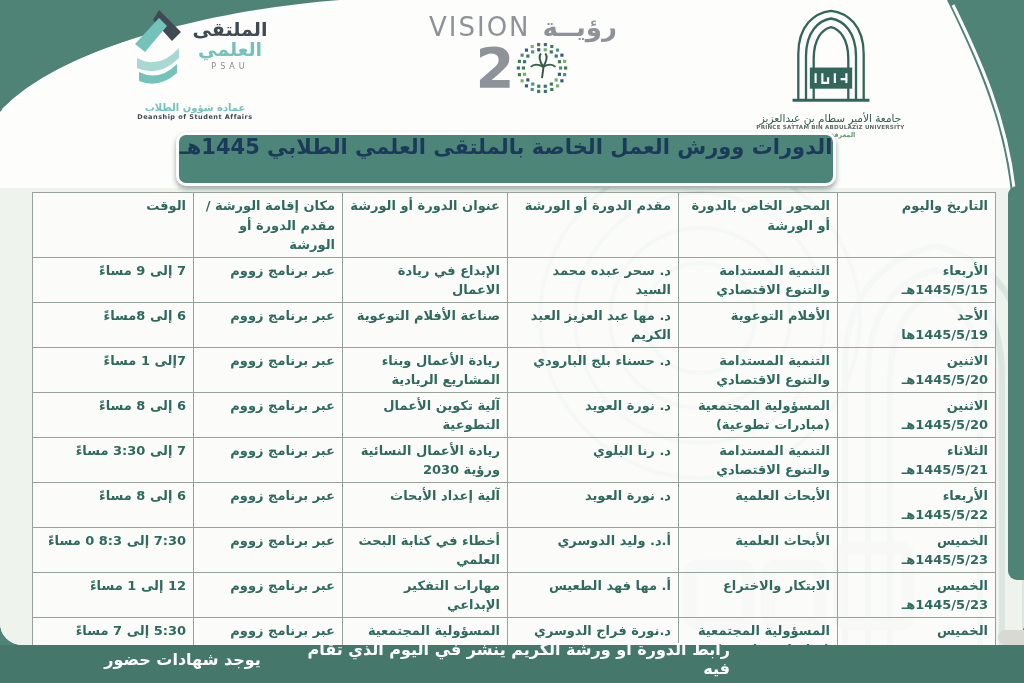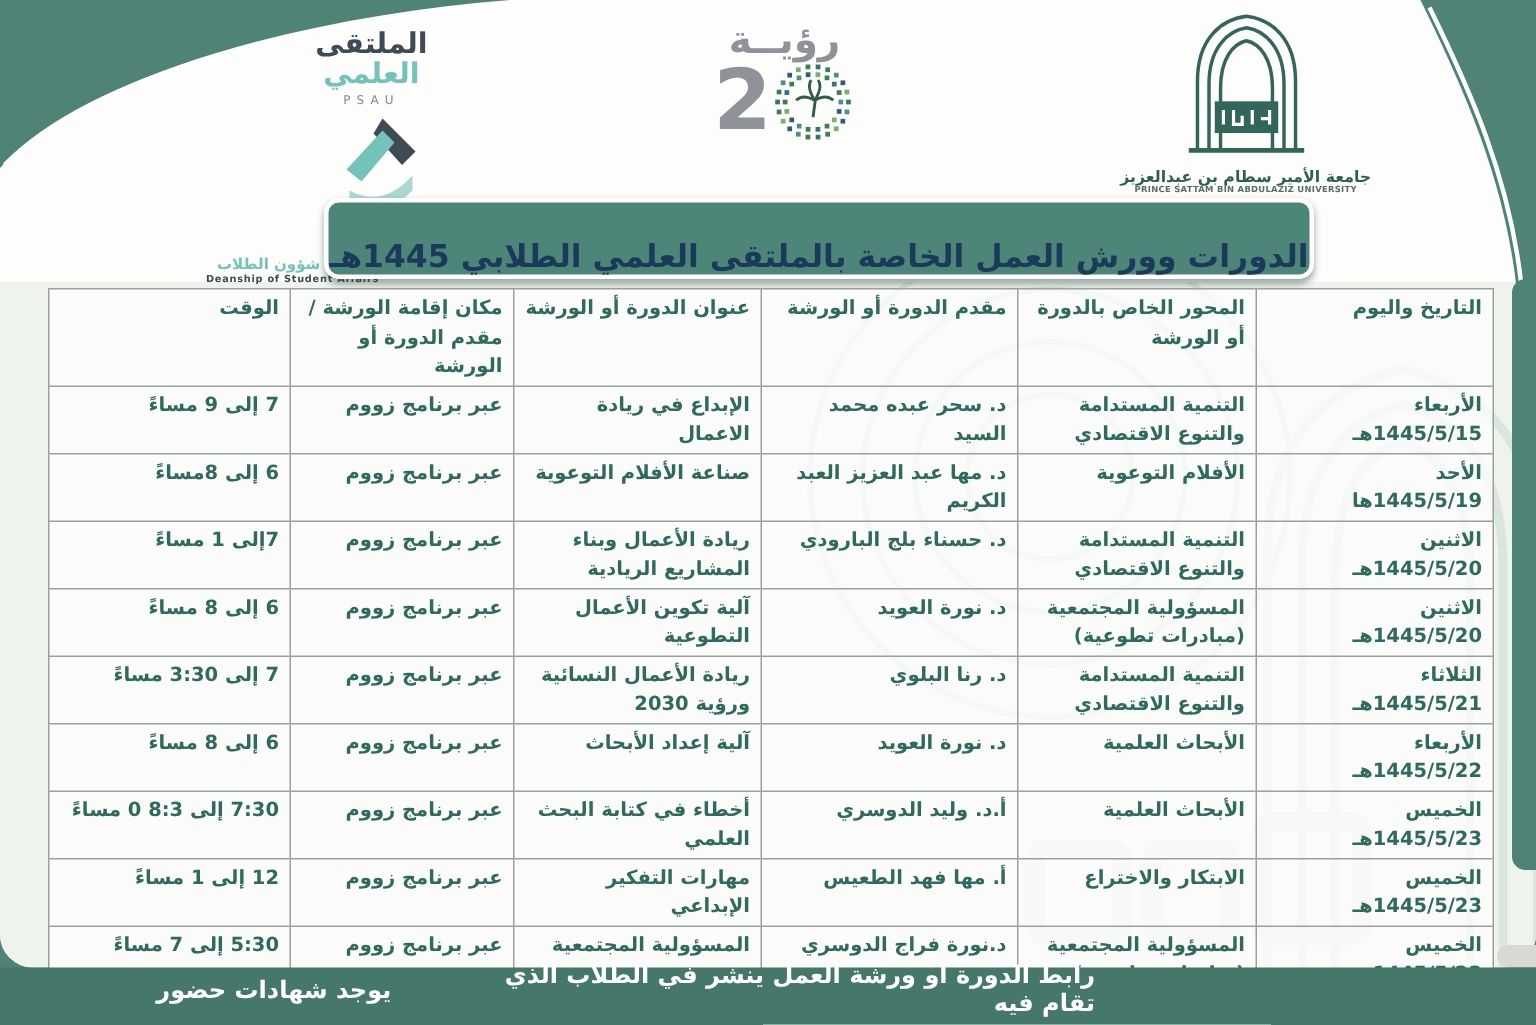--- a/index.html
+++ b/index.html
@@ -12,41 +12,41 @@
   #card{position:absolute;inset:0 0 38px 0;background:#fdfdfc;border-radius:0 0 22px 22px;}
   #panel{position:absolute;left:0;right:0;top:188px;bottom:38px;background:#eff3ee;border-radius:0 0 22px 22px;overflow:hidden;}
   #watermark{position:absolute;left:0;top:0;opacity:.5;}
   
   #corner-tl{position:absolute;left:0;top:0;}
   #corner-tr{position:absolute;right:0;top:0;}
   #right-strip{position:absolute;right:0;top:186px;width:16px;height:394px;background:#4e8376;border-radius:9px 0 0 9px;}
   #gray-tab{position:absolute;right:0;bottom:38px;width:26px;height:15px;background:#d9d9d4;border-radius:8px 0 0 8px;}
   
   #forum-logo{position:absolute;left:105px;top:6px;width:180px;text-align:center;}
-  .forum-top{display:flex;flex-direction:column;justify-content:center;align-items:flex-start;gap:4px;direction:rtl;}
+  .forum-top{display:flex;flex-direction:row;justify-content:center;align-items:flex-start;gap:4px;direction:rtl;}
   .forum-words{padding-top:14px;}
   .forum-w1{color:#3e4a54;font-weight:bold;font-size:19px;line-height:1.05;}
   .forum-w2{color:#74c3ba;font-weight:bold;font-size:19px;line-height:1.05;}
   .forum-abbr{color:#8a8a8a;font-size:8px;letter-spacing:4px;margin-top:2px;}
   .forum-dept-ar{color:#74c3ba;font-size:10px;font-weight:bold;margin-top:10px;}
   .forum-dept-en{color:#3e4a54;font-size:6.5px;font-weight:bold;letter-spacing:.5px;}
   #vision-logo{position:absolute;left:398px;top:12px;width:250px;text-align:center;color:#8e939a;}
   .vision-line{font-size:26px;letter-spacing:2px;display:flex;justify-content:center;gap:12px;align-items:baseline;}
   .vision-ar{font-weight:bold;letter-spacing:0;}
   .vision-num{display:flex;justify-content:center;align-items:center;font-size:56px;font-weight:bold;line-height:1;margin-top:-2px;}
   #univ-logo{position:absolute;left:738px;top:6px;width:185px;text-align:center;}
-  .univ-ar{color:#2f5f52;font-size:10.5px;font-weight:bold;margin-top:2px;}
+  .univ-ar{color:#2f5f52;font-size:10.5px;font-weight:normal;margin-top:2px;}
   .univ-en{color:#5b6b66;font-size:5.6px;font-weight:bold;letter-spacing:.2px;}
   .univ-tag{color:#5f9b6b;font-size:6.5px;font-weight:bold;margin-top:1px;}
   
   #title-bar{
     position:absolute;left:176px;top:132px;width:654px;height:48px;
     background:#4d8678;border:3px solid #fff;border-radius:10px;
     box-shadow:0 3px 5px rgba(30,60,50,.45);
-    display:flex;align-items:flex-end;justify-content:center;margin-left:40px;
+    display:flex;align-items:flex-start;justify-content:center;
   }
   #title-bar span{color:#1b3a5a;font-size:21px;font-weight:bold;direction:rtl;}
   
   #schedule{position:absolute;left:32px;top:192px;width:963px;border-collapse:collapse;table-layout:fixed;direction:rtl;background:rgba(255,255,255,.72);}
   #schedule th,#schedule td{
     border:1px solid #97a29b;vertical-align:top;text-align:right;
     padding:3px 7px 2px;font-size:13px;font-weight:bold;color:#2e6a5e;
     white-space:pre-line;line-height:1.5;
   }
   #schedule th{height:40px;}
@@ -109,20 +109,21 @@
       <path d="M14,52 q22,12 42,-10 l0,10 q-20,20 -42,10 z" fill="#a9d8d2"></path>
       <path d="M16,66 q20,10 38,-8 l0,9 q-18,16 -38,8 z" fill="#74c3ba"></path>
     </svg>
   </div>
   <div class="forum-dept-ar">عمادة شؤون الطلاب</div>
   <div class="forum-dept-en">Deanship of Student Affairs</div>
 </div>
 
 <div id="vision-logo">
   <div class="vision-line">
+    <span>VISION</span>
     <span class="vision-ar">رؤيــة</span>
   </div>
   <div class="vision-num">
     <span>2</span>
     <svg width="54" height="54" viewBox="0 0 48 48" style="margin:0 1px;">
       <g id="emblem-dots">
           <rect x="43.6" y="22.6" width="2.8" height="2.8" fill="#3c7d52"></rect>
           <rect x="42.7" y="28.5" width="2.8" height="2.8" fill="#4c8f8a"></rect>
           <rect x="40.3" y="34.0" width="2.8" height="2.8" fill="#2f5d7a"></rect>
           <rect x="36.4" y="38.5" width="2.8" height="2.8" fill="#7ab06b"></rect>
@@ -289,15 +290,15 @@
 (مبادرات تطوعية)</td>
     <td>د.نورة فراج الدوسري</td>
     <td>المسؤولية المجتمعية</td>
     <td>عبر برنامج زووم</td>
     <td>5:30 إلى 7 مساءً</td>
   </tr>
 </tbody>
 </table>
 
 <div id="footer">
-  <div id="footer-link" class="footer-note">رابط الدورة أو ورشة العمل  ينشر في الطلاب الذي تقام فيه</div>
+  <div id="footer-link" class="footer-note">رابط الدورة أو ورشة الكريم  ينشر في اليوم الذي تقام فيه</div>
   <div id="footer-cert" class="footer-note">يوجد شهادات حضور</div>
 </div>
 
 </body></html>

